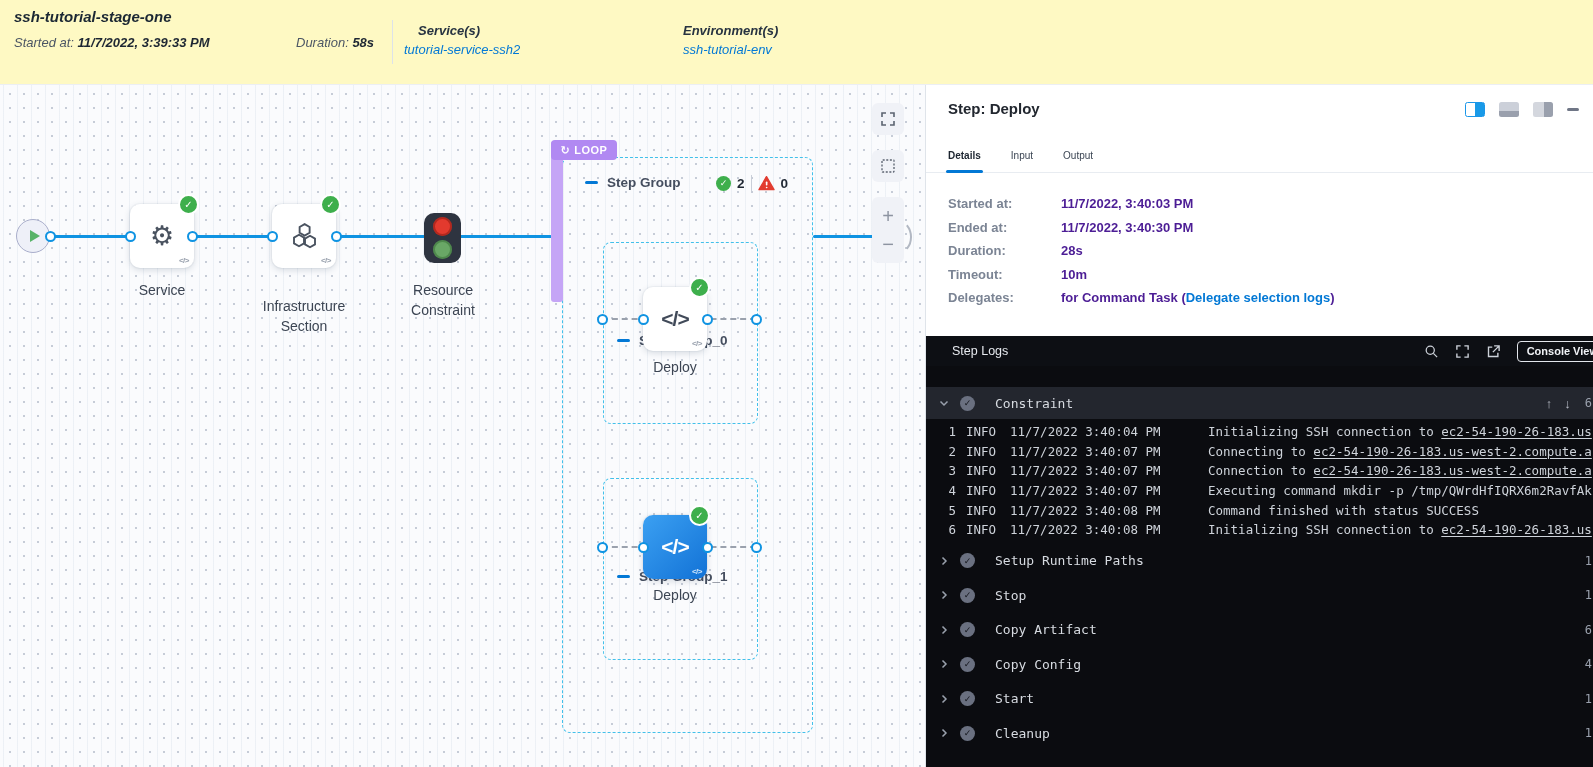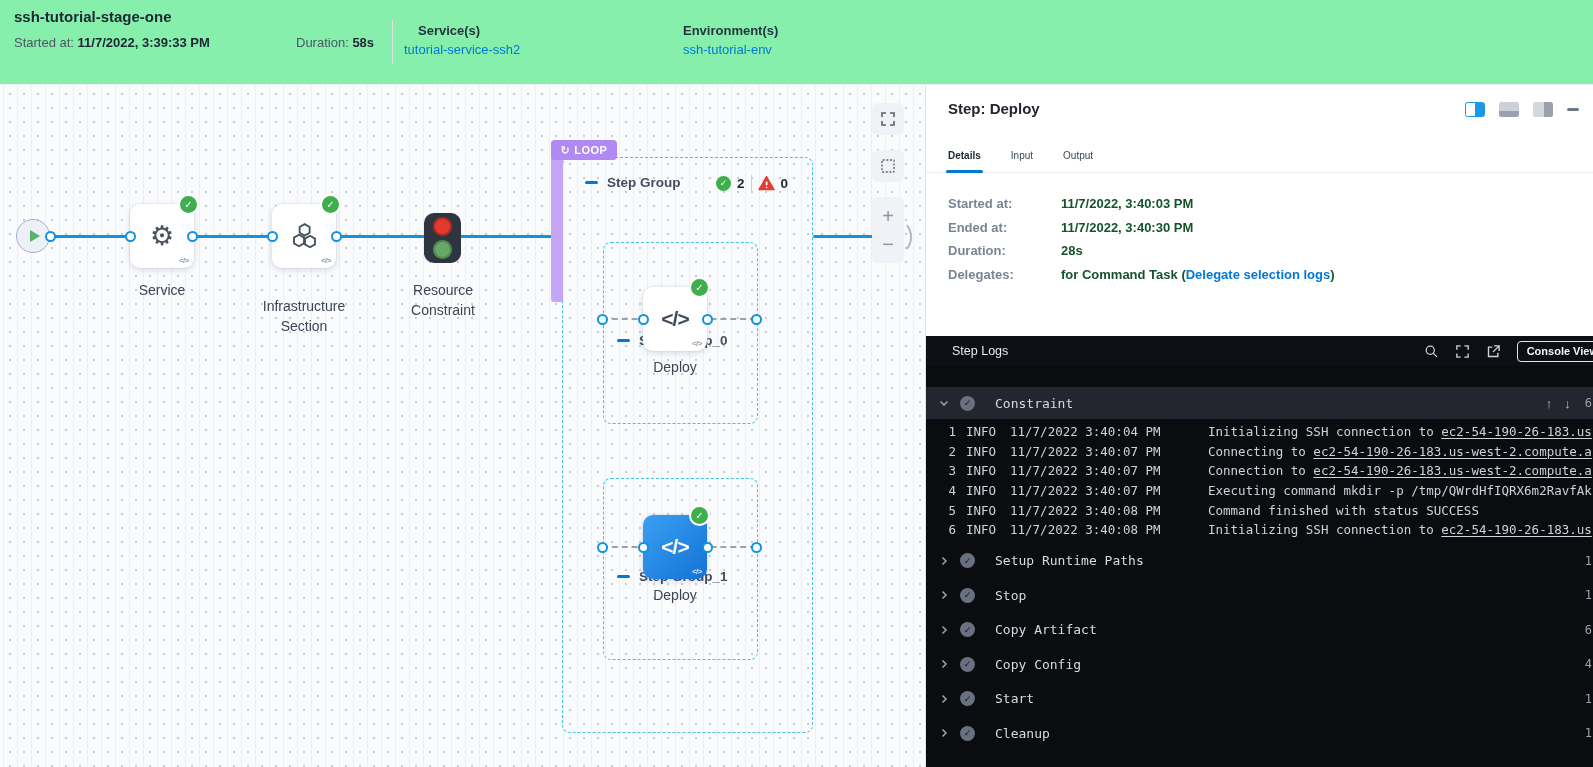--- a/index.html
+++ b/index.html
@@ -1,18 +1,18 @@
 <!DOCTYPE html>
 <html><head>
 <meta charset="utf-8">
 <style>
   html,body{margin:0;padding:0;width:1593px;height:767px;overflow:hidden;
     font-family:"Liberation Sans","DejaVu Sans",sans-serif;background:#fff;}
   
-  #topbar{position:absolute;left:0;top:0;width:1593px;height:84px;background:#86efac;border-bottom:1px solid #eceff3;z-index:20;}
+  #topbar{position:absolute;left:0;top:0;width:1593px;height:84px;background:#fef9c3;border-bottom:1px solid #eceff3;z-index:20;font-style:italic;}
   .stage-title{position:absolute;left:14px;top:8px;font-size:15px;font-weight:700;color:#1b2733;}
   .meta-line{position:absolute;top:35px;font-size:13px;color:#4c5664;}
   .meta-line b{color:#1e2733;font-weight:700;}
   .top-divider{position:absolute;left:392px;top:20px;width:1px;height:44px;background:#dde2e9;}
   .svc-label{position:absolute;top:23px;font-size:13px;font-weight:600;color:#273341;}
   .svc-link{position:absolute;top:42px;font-size:13px;color:#0278d5;cursor:pointer;}
   
   #canvas{position:absolute;left:0;top:84px;width:925px;height:683px;background-color:#fafbfd;overflow:hidden;
     background-image:linear-gradient(to right, rgba(176,192,214,.18) 1px, transparent 1px),
       radial-gradient(circle, #c6ccd7 1px, transparent 1.3px);
@@ -67,21 +67,21 @@
   .lt-right{background:linear-gradient(to right,#d4d7de 55%,#9aa0ad 55%);}
   .min-dash{width:12px;height:2.5px;background:#6f7686;border-radius:2px;cursor:pointer;}
   .tabs{position:absolute;left:0;top:55px;width:100%;height:34px;border-bottom:1px solid #e8ecf1;display:flex;align-items:center;
     padding-left:22px;box-sizing:border-box;gap:30px;}
   .tab{font-size:10px;color:#3c4654;cursor:pointer;position:relative;height:34px;display:flex;align-items:center;}
   .tab.active{font-weight:700;color:#1c2530;}
   .tab.active::after{content:"";position:absolute;left:-2px;right:-2px;bottom:0;height:3px;background:#0278d5;border-radius:2px;}
   .details{position:absolute;left:22px;top:108px;}
   .drow{display:flex;height:23.5px;align-items:center;font-size:13px;}
   .dlabel{width:113px;color:#7b8494;font-weight:600;flex:none;}
-  .dvalue{color:#14532d;font-weight:600;}
+  .dvalue{color:#4c1d95;font-weight:600;}
   .dlink{color:#0278d5;cursor:pointer;font-weight:600;}
   
   #console{position:absolute;left:0;top:252px;width:668px;height:431px;background:#0b0c10;overflow:hidden;}
   .con-bar{height:30px;background:#0d0f14;display:flex;align-items:center;padding:0 0 0 26px;overflow:hidden;}
   .con-title{font-size:12.5px;color:#e6e9ee;}
   .con-icons{margin-left:auto;display:flex;align-items:center;gap:16px;color:#cdd2da;}
   .con-icons svg{display:block;cursor:pointer;}
   .console-view-btn{flex:none;margin-left:16px;margin-right:-14px;height:21px;border:1px solid #e3e6ec;border-radius:4px;
     background:transparent;color:#f0f2f6;font-size:11px;font-weight:600;padding:0 9px;display:flex;align-items:center;white-space:nowrap;cursor:pointer;}
   .sec-head{height:32px;background:#23262e;display:flex;align-items:center;padding:0 6px 0 12px;cursor:pointer;}
@@ -266,20 +266,24 @@
     </div>
     <div class="drow">
       <span class="dlabel">Ended at:</span>
       <span class="dvalue">11/7/2022, 3:40:30 PM</span>
     </div>
     <div class="drow">
       <span class="dlabel">Duration:</span>
       <span class="dvalue">28s</span>
     </div>
     <div class="drow">
+      <span class="dlabel">Timeout:</span>
+      <span class="dvalue">10m</span>
+    </div>
+    <div class="drow">
       <span class="dlabel">Delegates:</span>
       <span class="dvalue">for Command Task (</span>
         <span class="dlink">Delegate selection logs</span>
         <span class="dvalue">)</span>
     </div>
   </div>
 
   <div id="console">
     <div class="con-bar">
       <span class="con-title">Step Logs</span>

